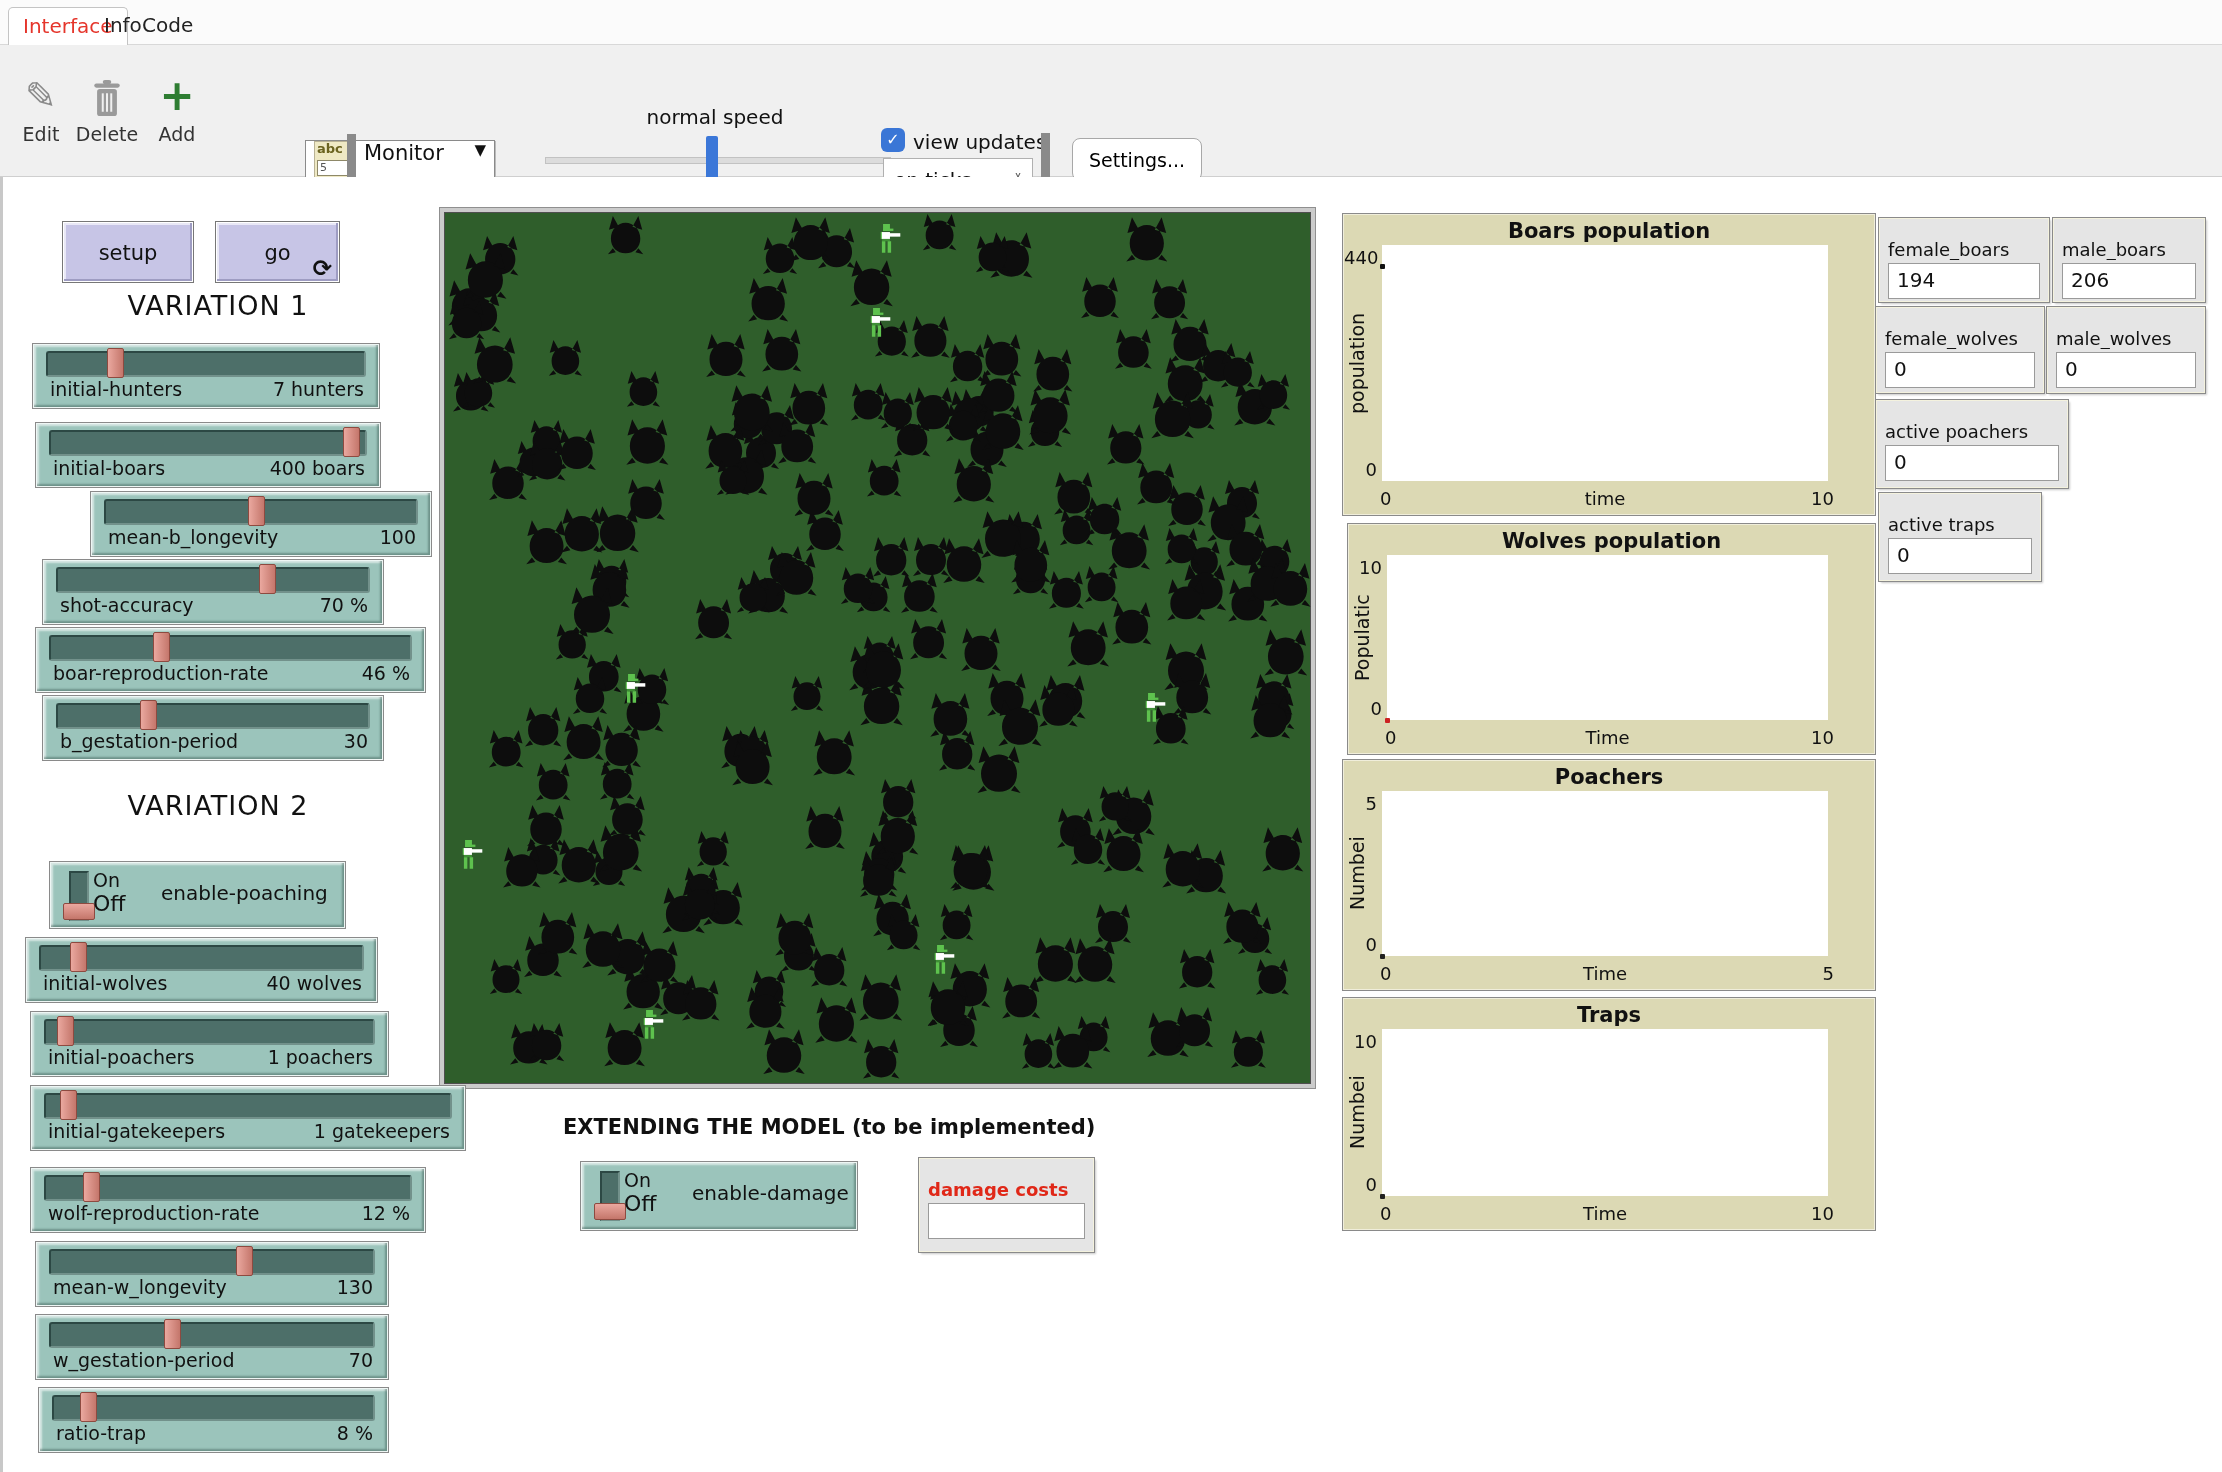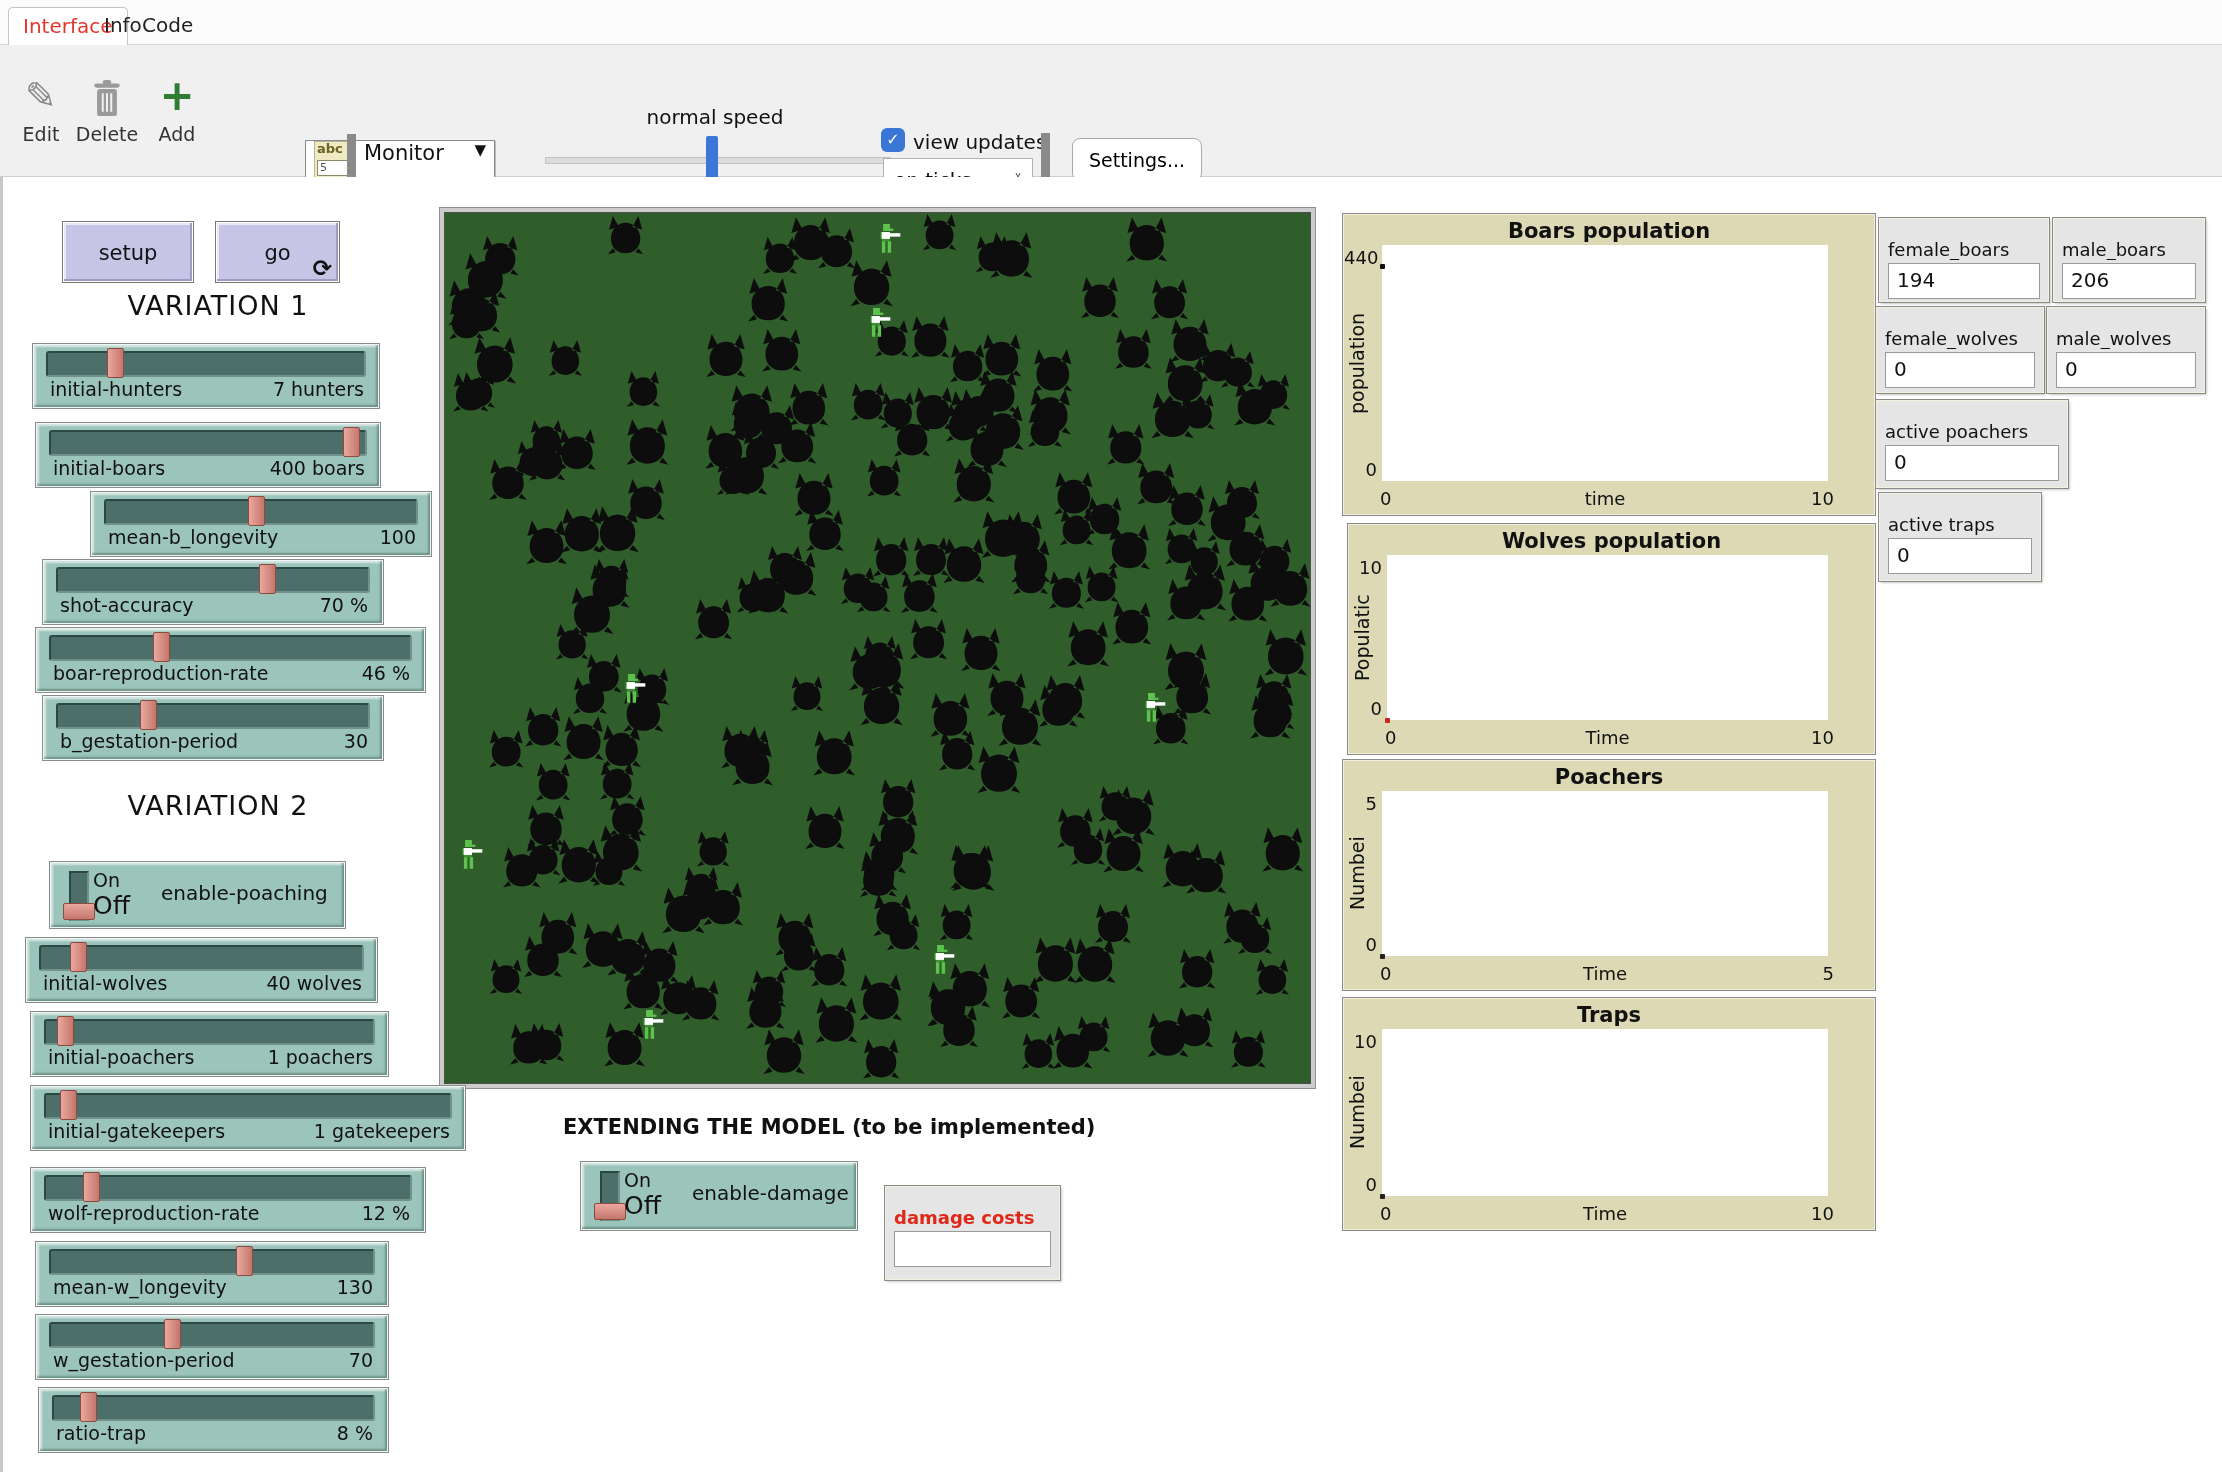--- a/index.html
+++ b/index.html
@@ -57,21 +57,21 @@
   .nls{position:absolute;height:62px;background:#9bc4bb;border:1px solid #eef6f4;box-shadow:0 0 0 1px #8a8a8a,inset -2px -2px 2px rgba(35,65,58,.38),inset 2px 2px 2px rgba(255,255,255,.6);}
   .nls .track{position:absolute;left:12px;right:12px;top:6px;height:22px;background:#4d6f69;border:2px solid;border-color:#2c4844 #72918b #72918b #2c4844;border-radius:3px;}
   .nls .handle{position:absolute;top:3px;width:15px;height:28px;background:linear-gradient(90deg,#eaa89f 0%,#d28density 50%,#c4766b 100%);background:linear-gradient(90deg,#eaa89f,#c4766b);border:1px solid #8d4a40;border-radius:2px;}
   .nls .row{position:absolute;left:16px;right:14px;bottom:7px;display:flex;justify-content:space-between;font-size:19px;}
 
   
   .nlswitch{position:absolute;background:#9bc4bb;border:1px solid #eef6f4;box-shadow:0 0 0 1px #8a8a8a,inset -2px -2px 2px rgba(35,65,58,.38),inset 2px 2px 2px rgba(255,255,255,.6);}
   .sw-groove{position:absolute;left:18px;top:8px;width:16px;height:46px;background:#4d6f69;border:2px solid;border-color:#2c4844 #72918b #72918b #2c4844;}
   .sw-handle{position:absolute;left:12px;top:40px;width:30px;height:15px;background:linear-gradient(180deg,#eaa89f,#c4766b);border:1px solid #8d4a40;border-radius:2px;}
   .sw-on{position:absolute;left:42px;top:6px;font-size:19px;}
-  .sw-off{position:absolute;left:42px;top:28px;font-size:25px;}
+  .sw-off{position:absolute;left:42px;top:28px;font-size:22px;}
   .sw-label{position:absolute;left:110px;top:18px;font-size:20px;}
 
   
   .world{position:absolute;left:437px;top:31px;width:867px;height:872px;background:#2f5e2b;border:4px solid #cbcbcb;outline:1px solid #8f8f8f;box-shadow:inset 0 0 0 1px #4f4f4f;}
   .world svg{display:block;}
 
   .ext-title{position:absolute;left:560px;top:938px;font-size:21px;font-weight:600;}
 
   
   .nlmon{position:absolute;background:#e5e5e5;border:1px solid #f4f2de;box-shadow:0 0 0 1px #8a8a8a,2px 2px 2px rgba(0,0,0,.22);padding:20px 8px;box-sizing:border-box;}
@@ -415,21 +415,21 @@
     </div>
 
     <div class="ext-title">EXTENDING THE MODEL (to be implemented)</div>
     <div class="nlswitch" style="left:578px;top:985px;width:274px;height:66px;">
       <div class="sw-groove"></div>
       <div class="sw-handle"></div>
       <div class="sw-on">On</div>
       <div class="sw-off">Off</div>
       <div class="sw-label">enable-damage</div>
     </div>
-    <div class="nlmon red" style="left:882px;top:981px;width:175px;height:94px;margin-top:28px;">
+    <div class="nlmon red" style="left:916px;top:981px;width:175px;height:94px;">
       <div class="lab">damage costs</div>
       <div class="val"></div>
     </div>
 
     <div id="gen-sliders">
         <div class="nls" style="left: 30px; top: 167px; width: 344px;">
           <div class="track"></div>
           <div class="handle" style="left: 73px;"></div>
           <div class="row">
             <span>initial-hunters</span>

